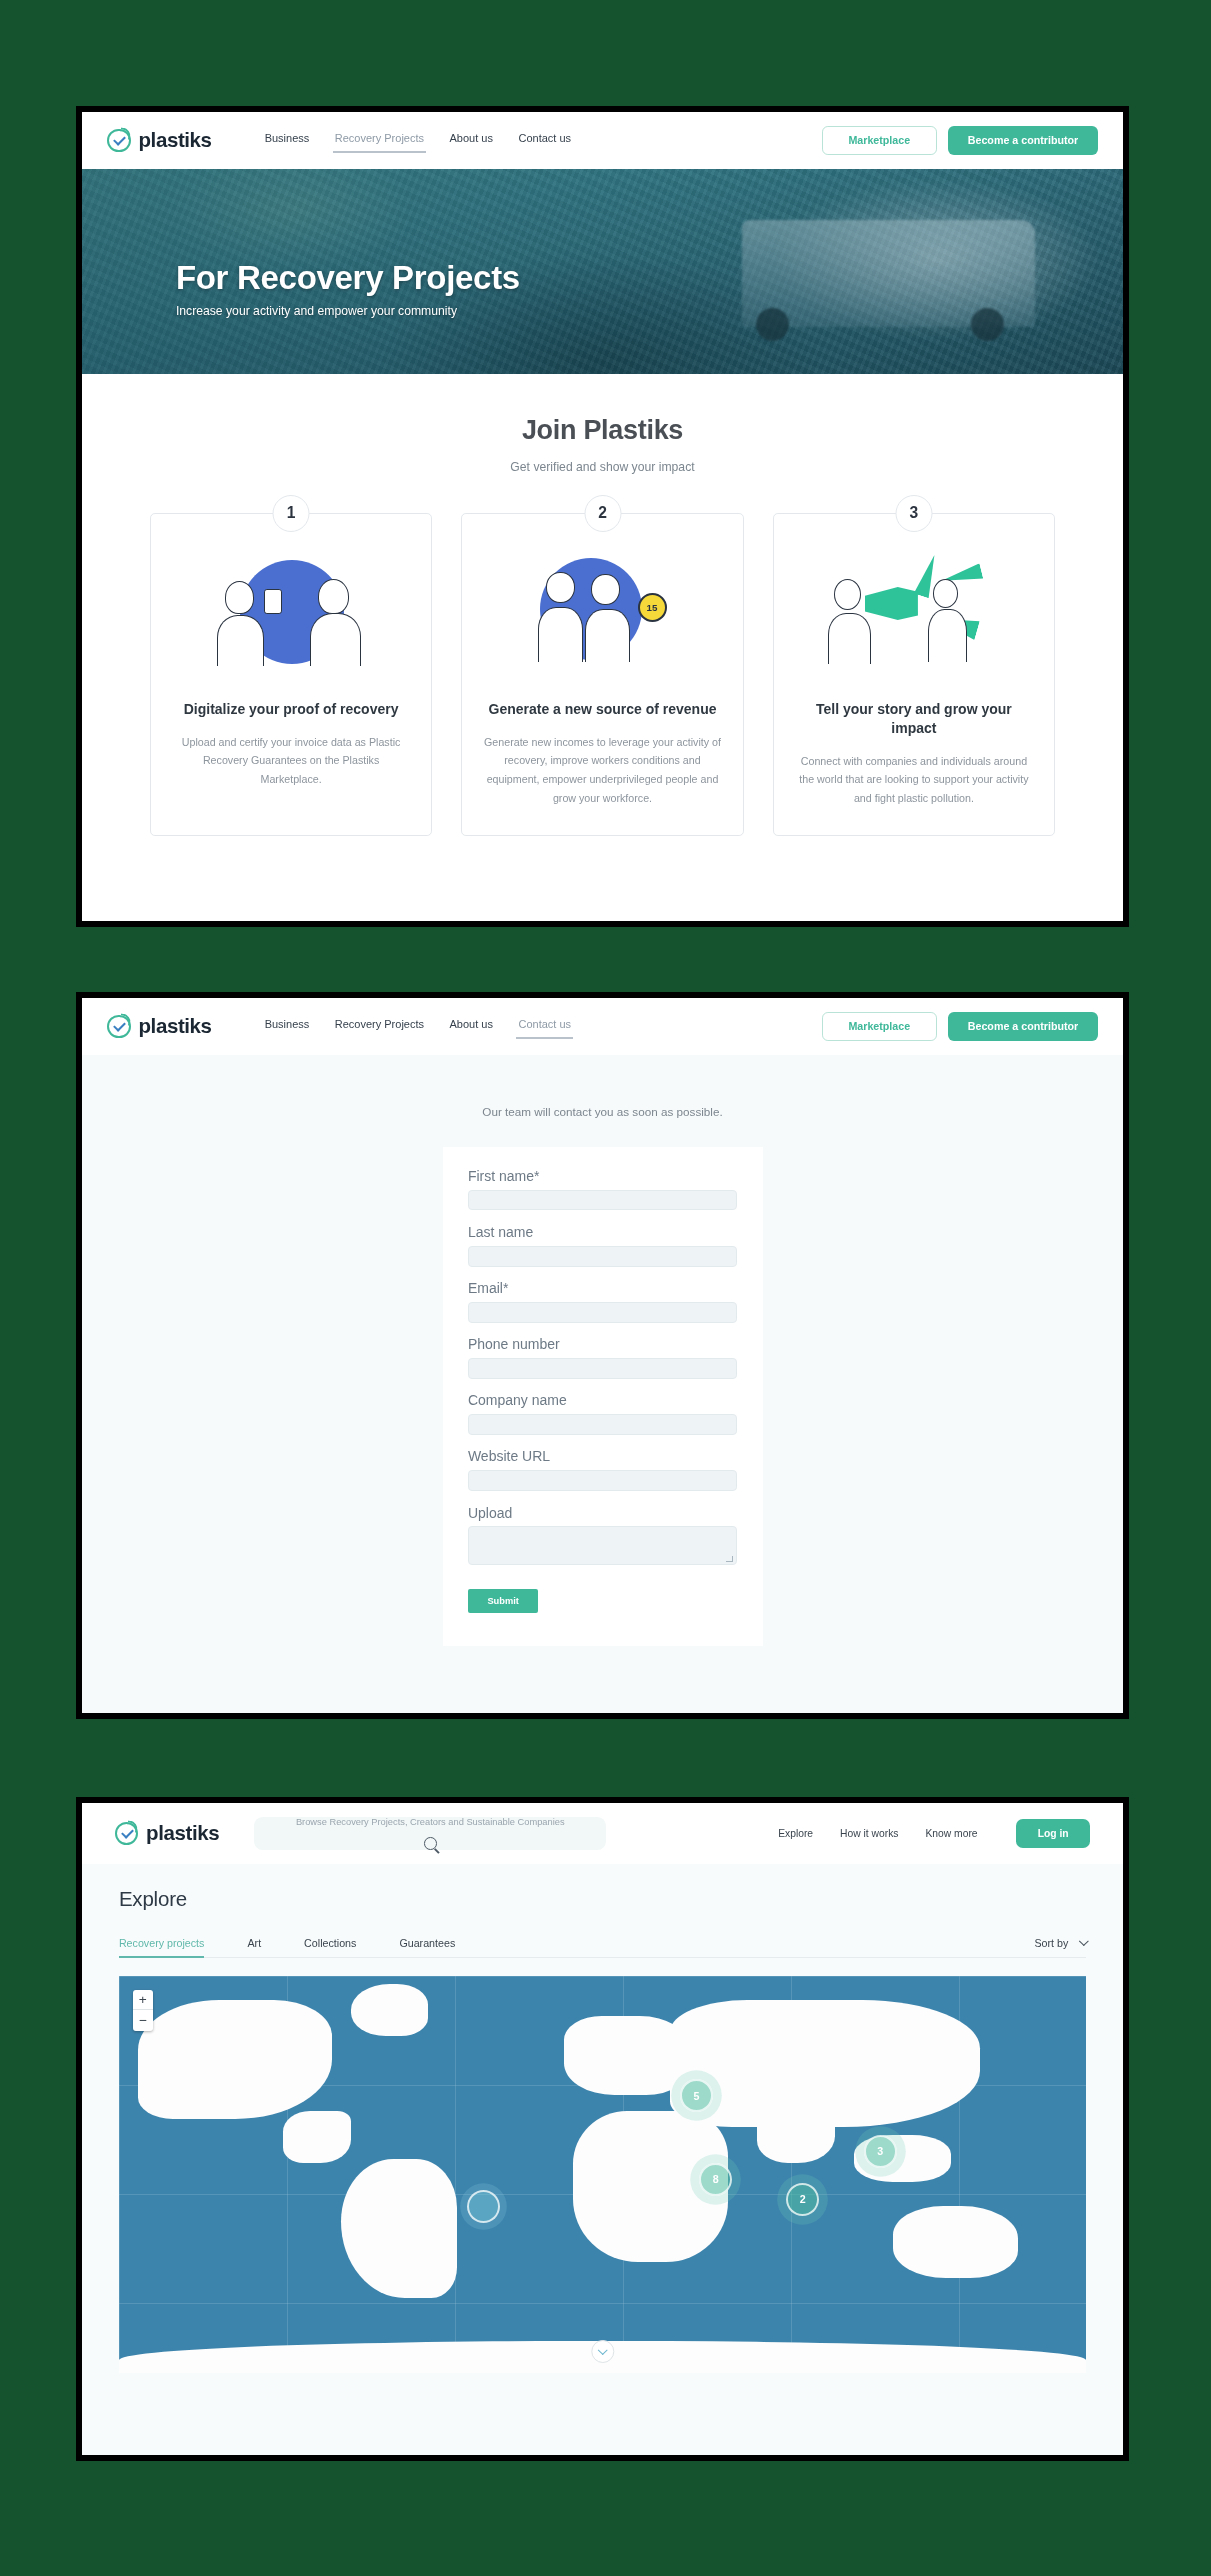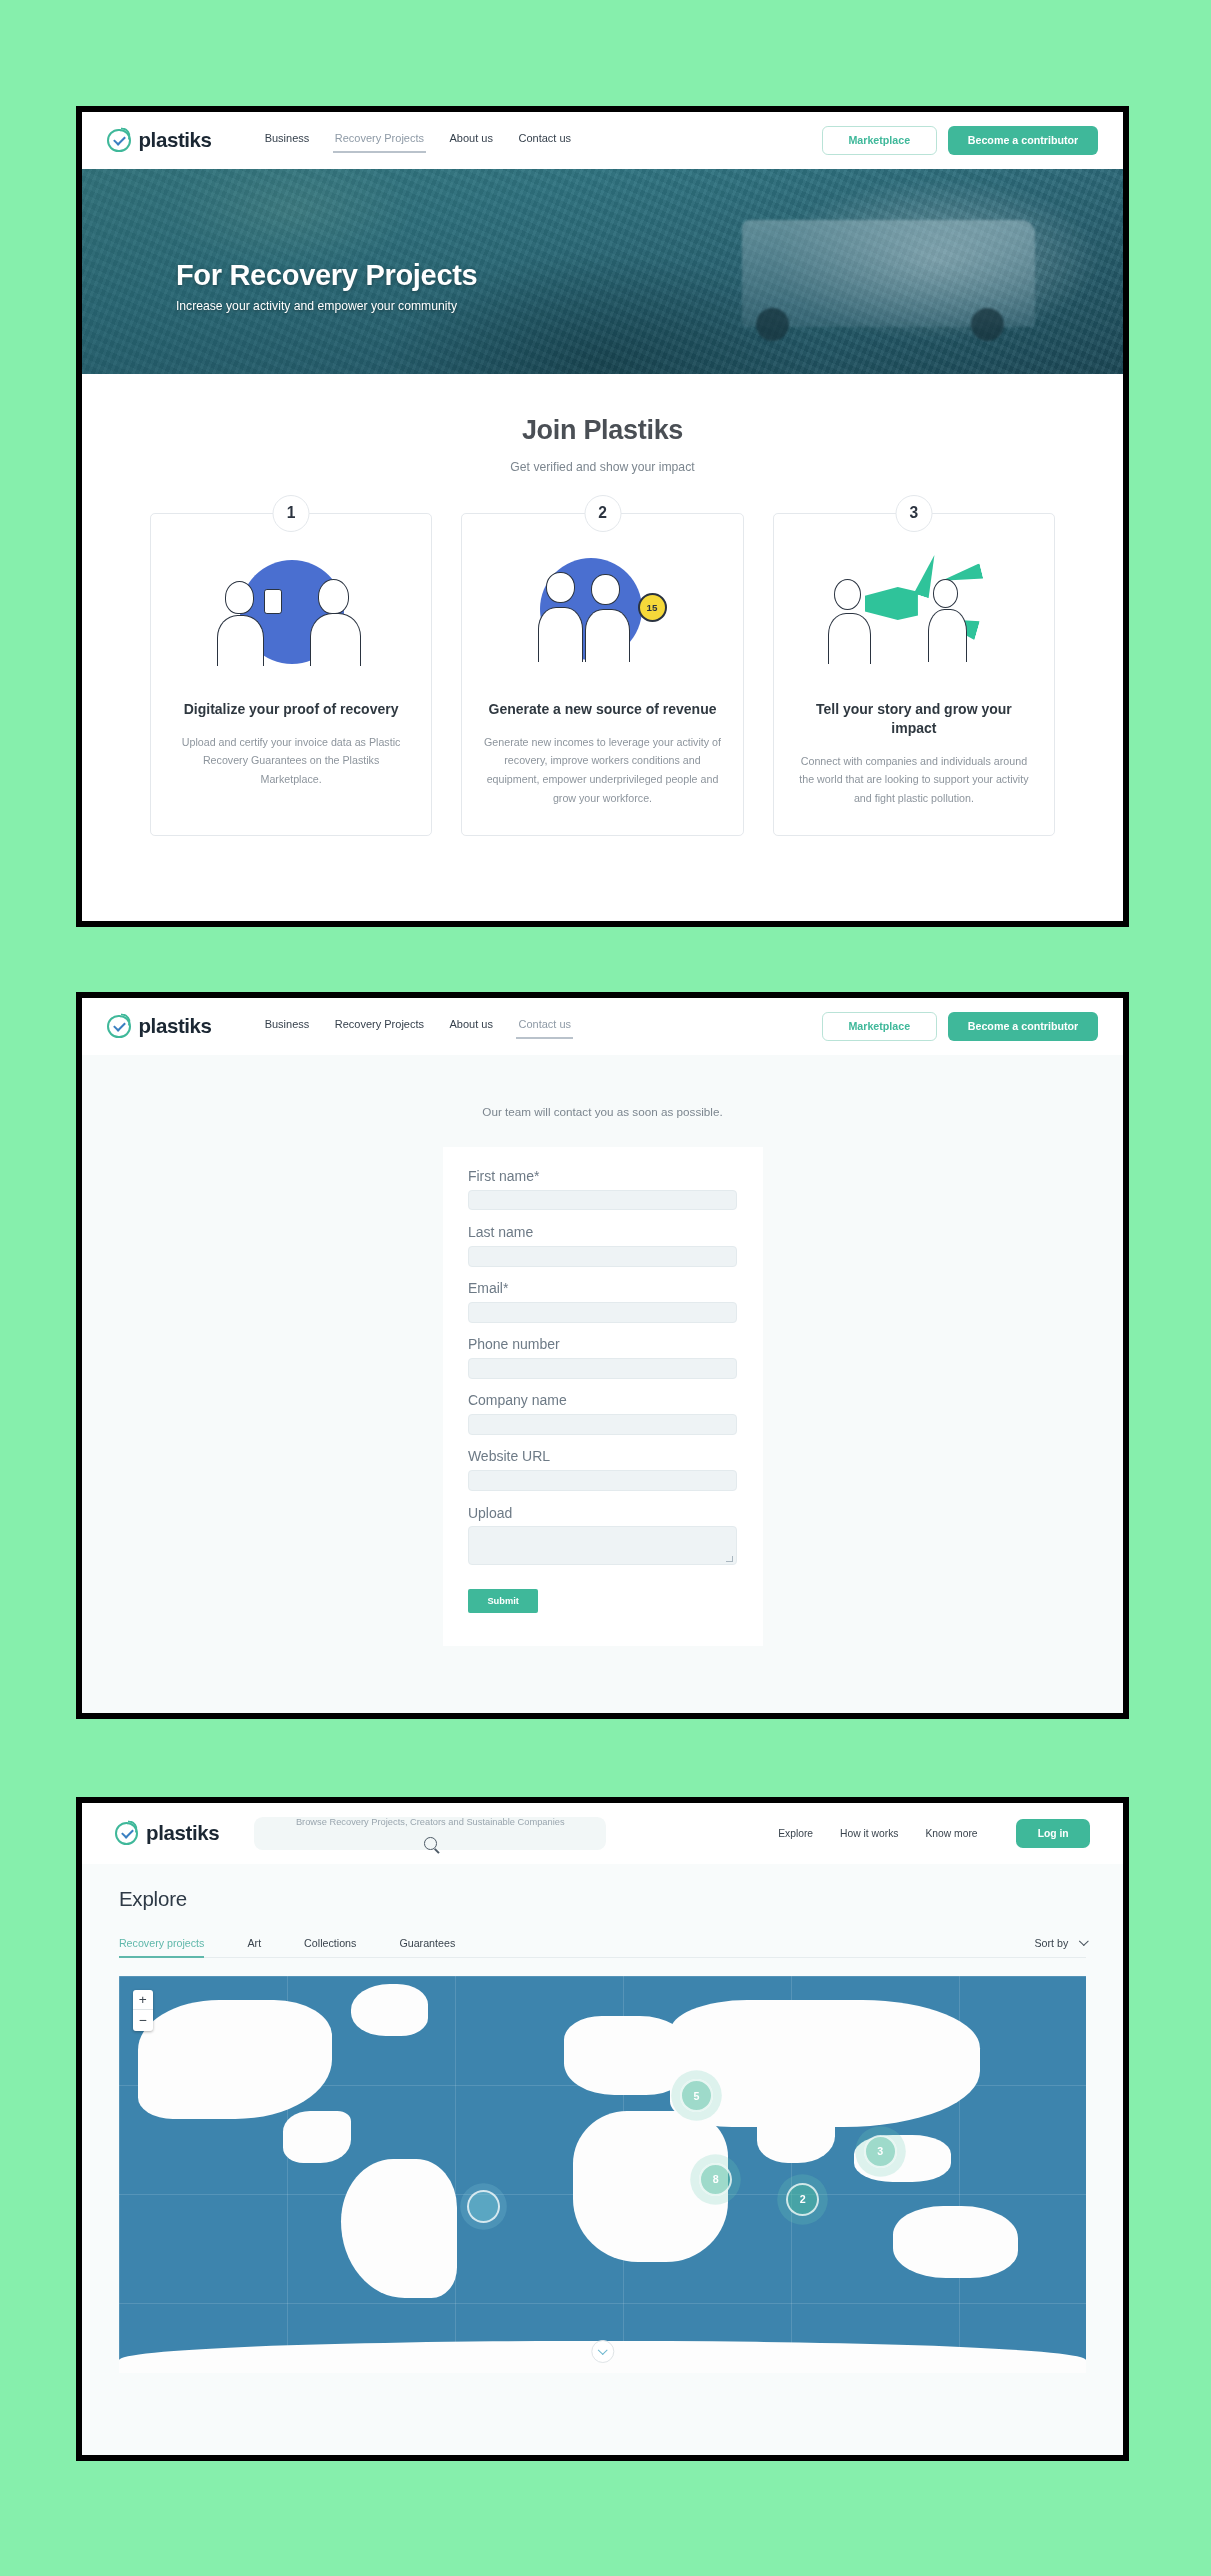--- a/index.html
+++ b/index.html
@@ -6,21 +6,21 @@
   html, body {
     width: 1211px;
     background: #e0d5c8;
     font-family: "Liberation Sans", sans-serif;
   }
   body { padding: 0; }
 
   .page {
     width: 1211px;
     height: 2576px;
-    background: #86efac;
+    background: #14532d;
     position: relative;
   }
 
   
   .frame {
     position: absolute;
     background: #000;
     padding: 5.9px;
   }
   .frame-inner {
@@ -178,21 +178,21 @@
   .hero-overlay {
     position: absolute; inset: 0;
     background: linear-gradient(90deg, rgba(16,55,68,.45), rgba(16,55,68,.12));
   }
   .hero-copy {
     position: absolute;
     left: 94px; top: 90px;
     color: #fff;
   }
   .hero-title {
-    font-size: 29px;
+    font-size: 33px;
     font-weight: 700;
     letter-spacing: -0.3px;
     text-shadow: 0 1px 3.9px rgba(0,0,0,.35);
   }
   .hero-sub {
     font-size: 12.2px;
     margin-top: 6.8px;
     text-shadow: 0 1px 2.9px rgba(0,0,0,.4);
   }
 

